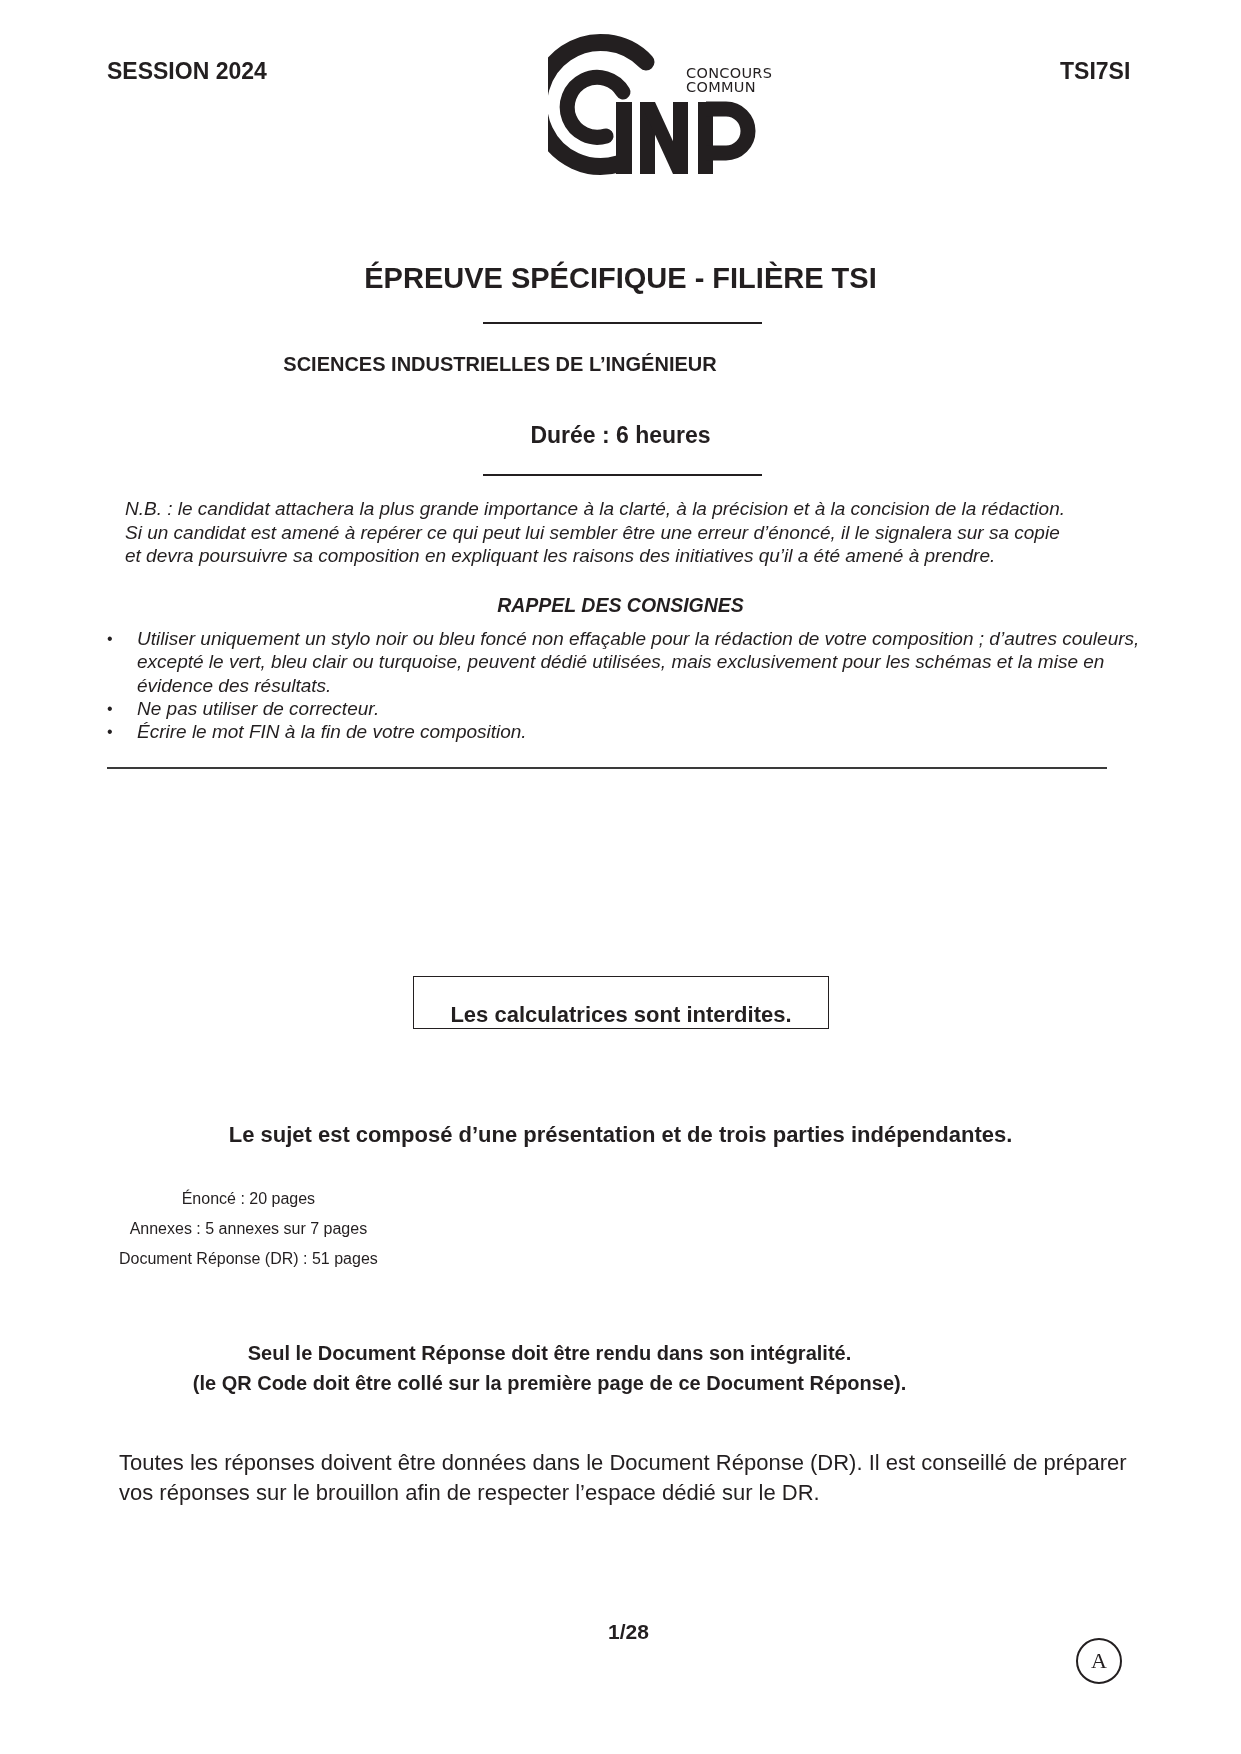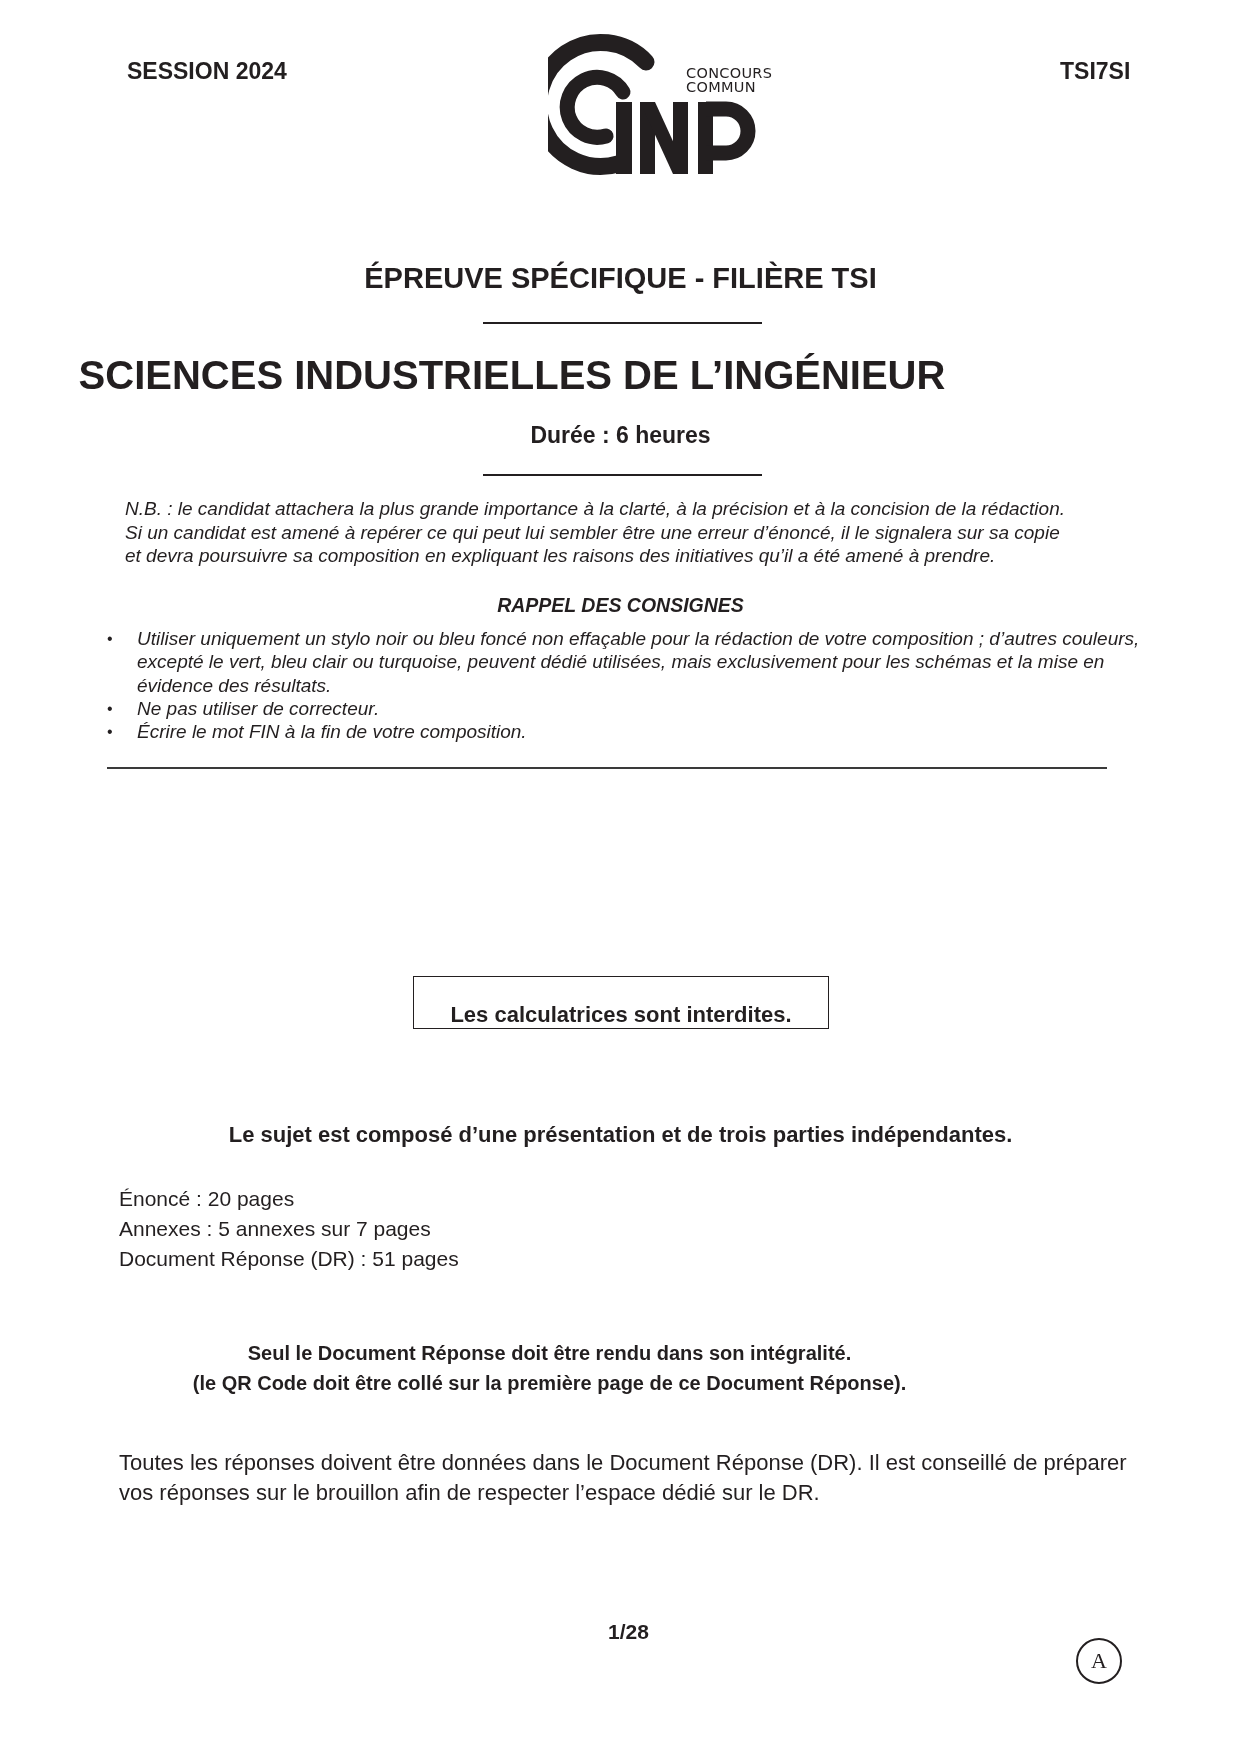--- a/index.html
+++ b/index.html
@@ -3,44 +3,44 @@
   <meta charset="utf-8">
   <style>
     html, body { margin: 0; padding: 0; background: #ffffff; }
     body {
       width: 1241px; height: 1754px; position: relative; overflow: hidden;
       font-family: "Liberation Sans", sans-serif; color: #231f20;
     }
     .abs { position: absolute; }
     .center { text-align: center; }
 
-    .session { left: 107px; top: 58px; font-size: 23px; font-weight: bold; margin-left: 20px; }
+    .session { left: 107px; top: 58px; font-size: 23px; font-weight: bold; }
     .code { left: 1060px; top: 58px; font-size: 23px; font-weight: bold; }
 
     .logo { left: 548px; top: 32px; width: 240px; height: 150px; }
     .logo-text { position: absolute; left: 138px; top: 34px; font-size: 14.5px; line-height: 14px; letter-spacing: 0.3px; color: #231f20; font-family: "DejaVu Sans", sans-serif; }
 
     .title1 { left: 0; width: 1241px; top: 262px; font-size: 29px; font-weight: bold; }
     .rule-short { height: 1.5px; background: #231f20; }
     .rule1 { left: 483px; width: 279px; top: 322px; }
-    .title2 { left: 12px; width: 1000px; top: 353px; font-size: 40px; font-weight: bold; }
+    .title2 { left: 0; width: 1000px; top: 353px; font-size: 20px; font-weight: bold; }
     .duration { left: 0; width: 1241px; top: 422px; font-size: 23px; font-weight: bold; }
     .rule2 { left: 483px; width: 279px; top: 474px; }
 
     .nb { left: 107px; top: 497px; width: 1040px; font-size: 19px; font-style: italic; line-height: 23.5px; margin-left: 18px; }
     .rappel { left: 0; width: 1241px; top: 594px; font-size: 19.5px; font-style: italic; font-weight: bold; }
     .consignes { left: 107px; top: 627px; width: 1040px; margin: 0; padding: 0; list-style: none; font-size: 19px; font-style: italic; line-height: 23.3px; }
     .consignes li { position: relative; padding-left: 30px; }
     .consignes li .bullet { position: absolute; left: 0; top: 0; font-style: normal; font-size: 16px; }
     .rule-long { left: 107px; width: 1000px; top: 767px; height: 2px; background: #3a3a3a; }
 
     .calc-box { left: 413px; top: 976px; width: 416px; height: 53px; border: 1.5px solid #231f20; box-sizing: border-box; display: flex; align-items: flex-end; justify-content: center; font-size: 22px; font-weight: bold; }
 
     .sujet { left: 0; width: 1241px; top: 1122px; font-size: 22px; font-weight: bold; }
-    .pages { left: 119px; top: 1184px; font-size: 21px; line-height: 30px; }
+    .pages { left: 119px; top: 1184px; font-size: 16px; line-height: 30px; text-align: center; }
     .seul { left: 0; width: 1099px; top: 1338px; font-size: 20px; font-weight: bold; line-height: 30px; }
     .toutes { left: 119px; top: 1448px; width: 1040px; font-size: 22px; line-height: 30px; }
 
     .pagenum { left: 0; width: 1241px; top: 1620px; font-size: 21px; font-weight: bold; padding-left: 8px; }
     .version { left: 1076px; top: 1638px; width: 46px; height: 46px; border: 2px solid #231f20; border-radius: 50%; box-sizing: border-box; display: flex; align-items: center; justify-content: center; font-family: "Liberation Serif", serif; font-size: 22px; }
   </style>
 </head>
 <body>
 
 <div class="abs session">SESSION 2024</div>

